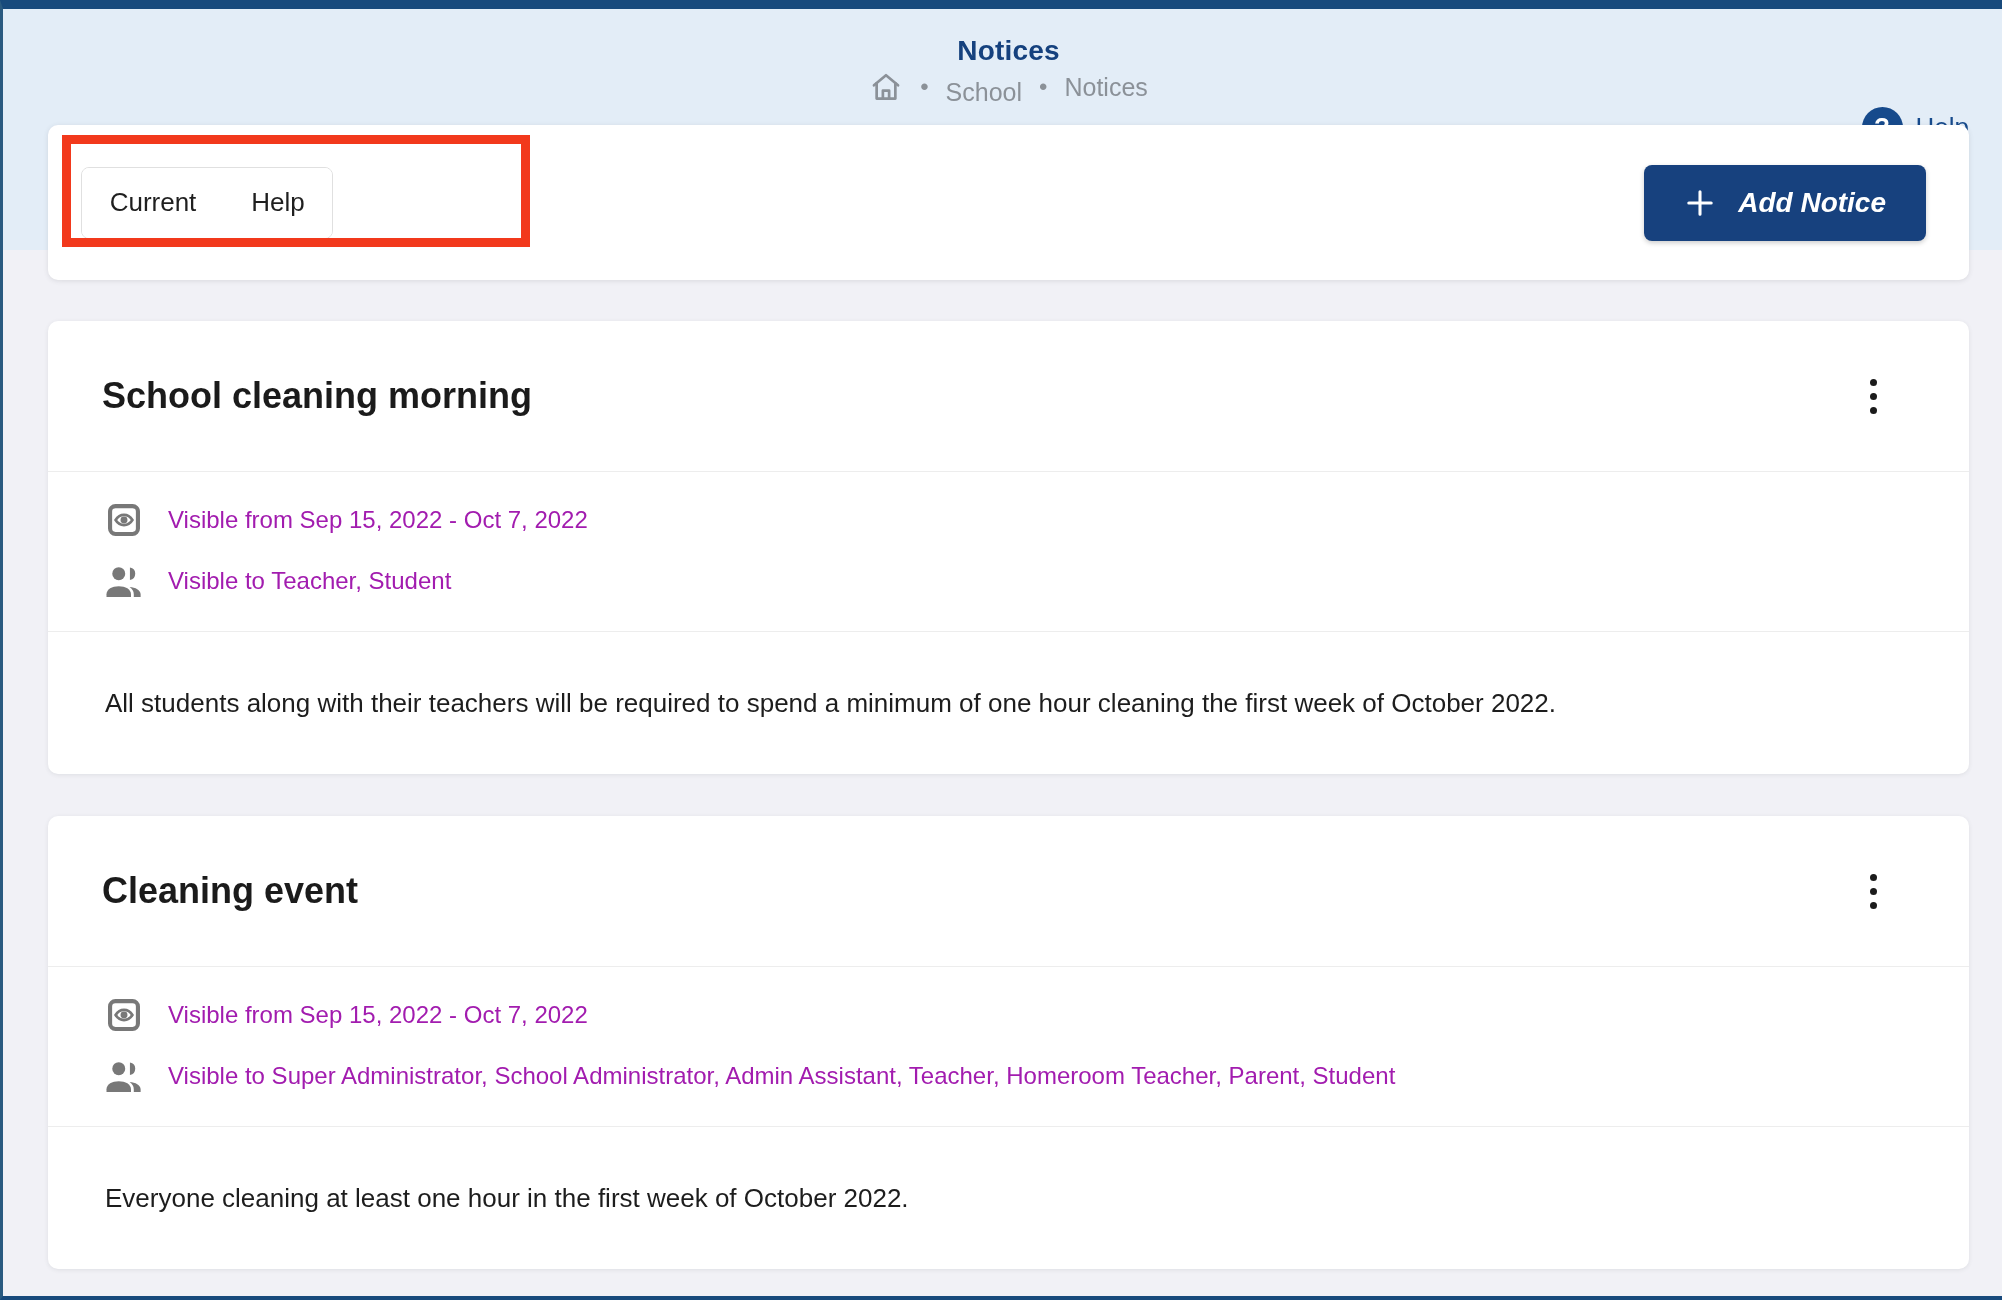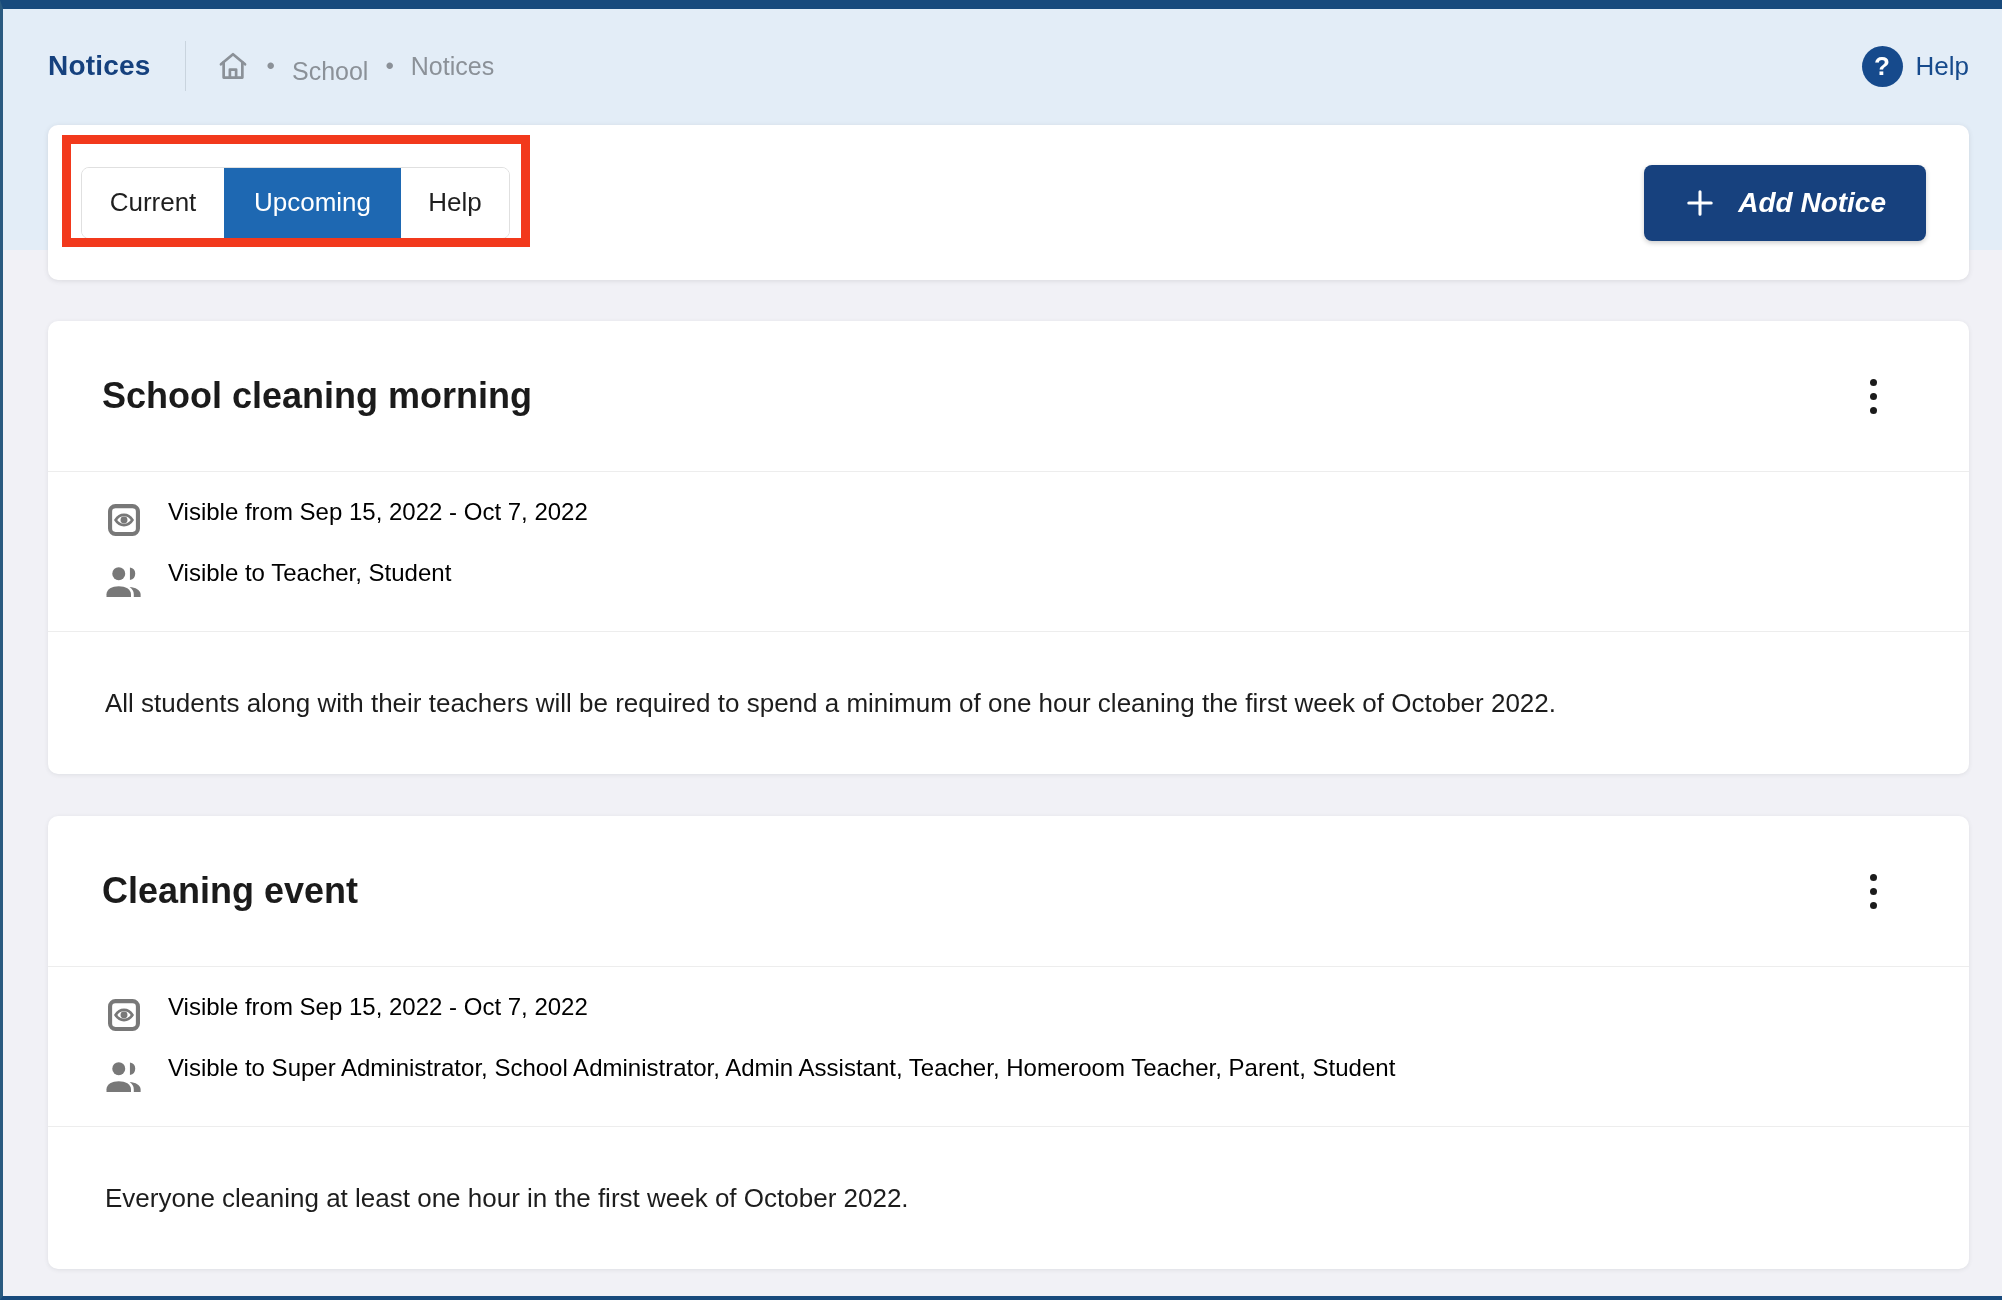--- a/index.html
+++ b/index.html
@@ -14,21 +14,21 @@
     overflow: hidden;
     color: #1d1d1d;
   }
 
   
   .header {
     background: #e3edf7;
     height: 241px;
     padding: 26px 33px 0 45px;
   }
-  .header-row { display: flex; align-items: center; height: 62px; }
+  .header-row { display: flex; align-items: center; height: 62px; flex-direction: column; }
   .page-title { font-size: 28px; font-weight: 700; color: #15417e; letter-spacing: .2px; }
   .v-div { width: 1px; height: 50px; background: #c9d4de; margin: 0 30px 0 34px; }
   .crumb { display: flex; align-items: center; gap: 17px; color: #8b9198; font-size: 25px; }
   .crumb .sep { font-size: 24px; line-height: 1; }
   .crumb-link { cursor: pointer; margin-top: 11px; }
   .home-btn { display: flex; align-items: center; cursor: pointer; }
   .home-btn svg { display: block; }
   .help { margin-left: auto; display: flex; align-items: center; gap: 13px; cursor: pointer; }
   .help-circle {
     width: 41px; height: 41px; border-radius: 50%;
@@ -96,21 +96,21 @@
     display: flex; flex-direction: column; align-items: center; justify-content: center; gap: 7px;
     background: none; border: none; cursor: pointer; padding: 0;
   }
   .kebab .dot { width: 7px; height: 7px; border-radius: 50%; background: #1b1b1b; }
 
   .card-meta {
     border-top: 1px solid #ededed; border-bottom: 1px solid #ededed;
     padding: 26px 54px 28px 55px;
     display: flex; flex-direction: column; gap: 17px;
   }
-  .meta-row { display: flex; gap: 23px; color: #000000; font-size: 24px; }
+  .meta-row { display: flex; align-items: center; gap: 23px; color: #a21caf; font-size: 24px; }
   .meta-icon { width: 42px; height: 44px; display: flex; align-items: center; justify-content: center; }
   .meta-icon svg { display: block; }
 
   .card-body {
     min-height: 142px; display: flex; align-items: center;
     padding: 0 24px 0 57px; font-size: 26px; color: #1d1d1d;
   }
 </style>
 </head>
 <body>
@@ -143,21 +143,20 @@
   </div>
 </div>
 
 <div class="content">
 
   <div class="toolbar-card">
     <div class="annotation-box"></div>
     <div class="toolbar-inner">
       <div class="seg">
         <button class="seg-tab w-current">Current</button>
-        <button class="seg-tab w-upcoming active">Upcoming</button>
         <button class="seg-tab w-past">Help</button>
       </div>
       <button class="add-btn">
         <span>
           <svg width="32" height="32" viewBox="0 0 24 24" fill="none" stroke="#ffffff" stroke-width="2.3" stroke-linecap="round">
             <path d="M12 3.6v16.8M3.6 12h16.8"></path>
           </svg>
         </span>
         <span>Add Notice</span>
       </button>

